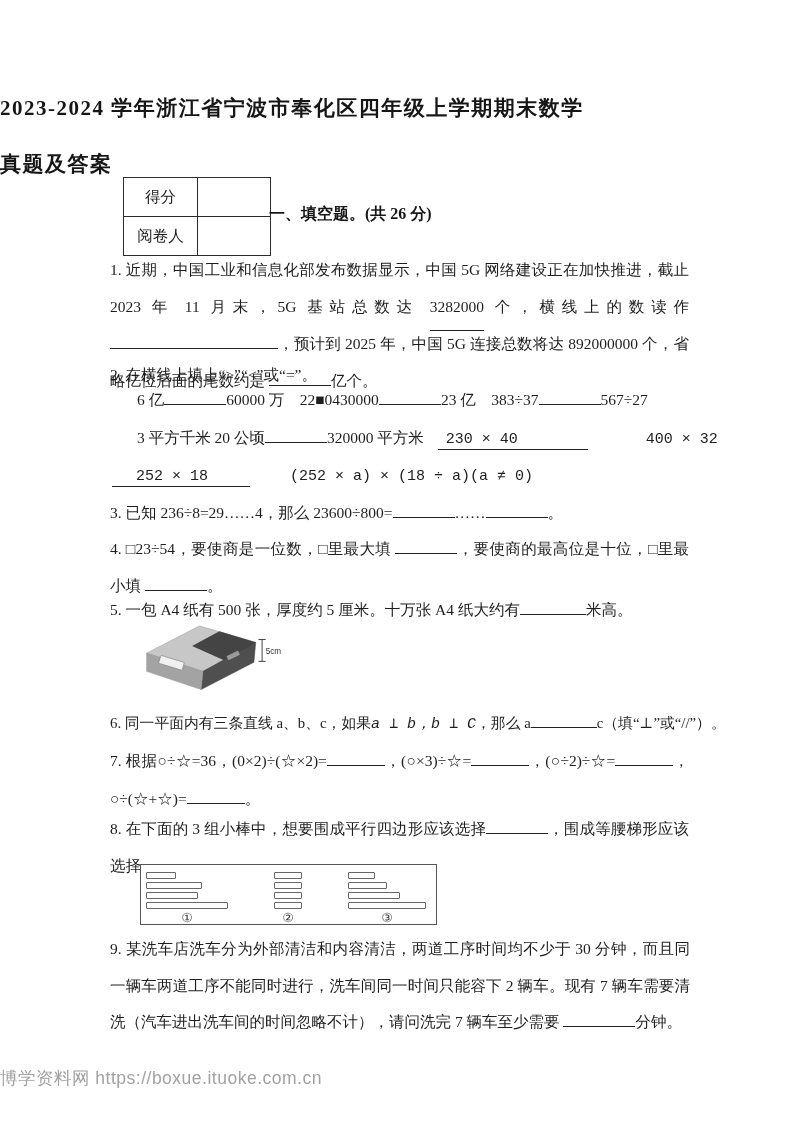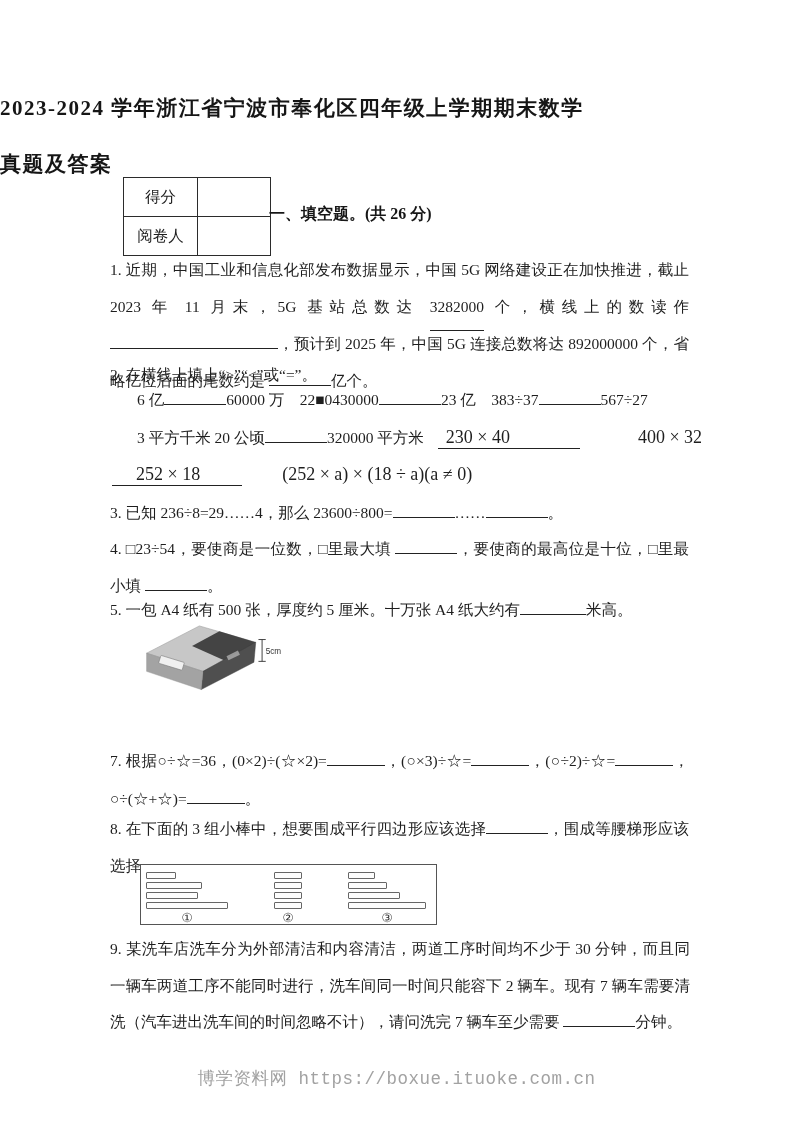--- a/index.html
+++ b/index.html
@@ -5,37 +5,37 @@
   html,body{margin:0;padding:0;background:#fff;}
   #page{position:relative;width:793px;height:1122px;background:#ffffff;overflow:hidden;
         font-family:"Liberation Serif","DejaVu Serif",serif;color:#1e1e1e;}
   .abs{position:absolute;}
   .title{left:0;right:0;font-weight:bold;font-size:21px;letter-spacing:1.5px;color:#161616;}
   .para{font-size:15.5px;line-height:37px;text-align:justify;color:#1e1e1e;}
   .nowrap{white-space:nowrap;}
   .blank{display:inline-block;width:62px;height:15px;border-bottom:1.2px solid #222;vertical-align:baseline;}
   .w58{width:58px}.w66{width:66px}.w72{width:72px}.w168{width:168px}
   .ul{border-bottom:1.2px solid #222;padding-bottom:15px;}
-  .math{font-family:Liberation Serif, serif;font-size:18px;}
+  .math{font-family:Liberation Mono, monospace;font-size:15px;}
   .mathi{font-style:italic;}
   .ul-ext1{padding:0 70px 1px 8px;}   
   .ul-ext2{padding:0 42px 1px 24px;}  
   .gap1{margin-left:58px;} .gap2{margin-left:40px;}
   table.grader{border-collapse:collapse;}
   table.grader td{border:1.5px solid #2b2b2b;height:36px;font-size:15.5px;text-align:center;color:#1e1e1e;}
   td.glabel{width:71px;} td.gvalue{width:70px;}
   .sechead{font-weight:bold;font-size:16px;color:#161616;}
   
   .sticksbox{left:140px;top:864px;width:297px;height:61px;border:1.2px solid #555;
              display:flex;justify-content:space-between;align-items:flex-start;
              padding:7px 10px 0 5px;box-sizing:border-box;background:#fff;}
   .stick-group{display:flex;flex-direction:column;align-items:flex-start;}
   .stick{height:5px;border:1px solid #666;background:#fdfdfd;margin-bottom:3px;border-radius:1px;}
   .stick-label{width:100%;text-align:center;font-size:12.5px;color:#333;line-height:13px;}
-  .footer{left:0;right:0;top:1066px;text-align:center;font-family:Liberation Mono, monospace;
+  .footer{left:0;right:0;top:1066px;text-align:left;font-family:Liberation Sans, sans-serif;
           font-size:17.5px;color:#a2a2a2;letter-spacing:.5px;}
 </style>
 </head>
 <body>
 
 <div id="page">
 
   <div class="abs title" style="top:94px;">2023-2024 学年浙江省宁波市奉化区四年级上学期期末数学</div>
   <div class="abs title" style="top:150px;">真题及答案</div>
 
@@ -87,20 +87,23 @@
     <polygon points="66,62 124,30 122,52 64,82" fill="#4f4f4f" stroke="#3c3c3c" stroke-width="0.5"></polygon>
     <polygon points="4,42 66,62 64,82 4,62" fill="#a3a3a3" stroke="#8b8b8b" stroke-width="0.5"></polygon>
     <rect x="18" y="48" width="27" height="9" rx="1" transform="rotate(17 31 52)" fill="#f0f0f0" stroke="#777" stroke-width="0.6"></rect>
     <rect x="92" y="42" width="14" height="5" transform="rotate(-26 99 44)" fill="#bdbdbd" opacity="0.7"></rect>
     <line x1="131" y1="27" x2="131" y2="51" stroke="#333" stroke-width="1"></line>
     <line x1="127" y1="27" x2="135" y2="27" stroke="#333" stroke-width="1"></line>
     <line x1="127" y1="51" x2="135" y2="51" stroke="#333" stroke-width="1"></line>
     <text x="135" y="43" font-size="9" fill="#333" font-family="Liberation Sans, sans-serif">5cm</text>
   </svg>
 
+  <div class="abs para nowrap" style="left:110px;top:705px;font-size:14.8px;">
+    <span>6. 同一平面内有三条直线 a、b、c，如果</span><span class="math mathi">a ⊥ b，b ⊥ C</span><span>，那么 a</span><span class="blank w66"></span><span>c（填“⊥”或“//”）。</span>
+  </div>
 
   <div class="abs para" style="left:110px;top:742px;width:579px;line-height:38px;">
     <span>7. 根据○÷☆=36，(0×2)÷(☆×2)=</span><span class="blank w58"></span><span>，(○×3)÷☆=</span><span class="blank w58"></span><span>，(○÷2)÷☆=</span><span class="blank w58"></span><span>，○÷(☆+☆)=</span><span class="blank w58"></span><span>。</span>
   </div>
 
   <div class="abs para" style="left:110px;top:810px;width:579px;">
     <span>8. 在下面的 3 组小棒中，想要围成平行四边形应该选择</span><span class="blank"></span><span>，围成等腰梯形应该选择</span><span class="blank"></span><span>。</span>
   </div>
 
   <div class="abs sticksbox">

